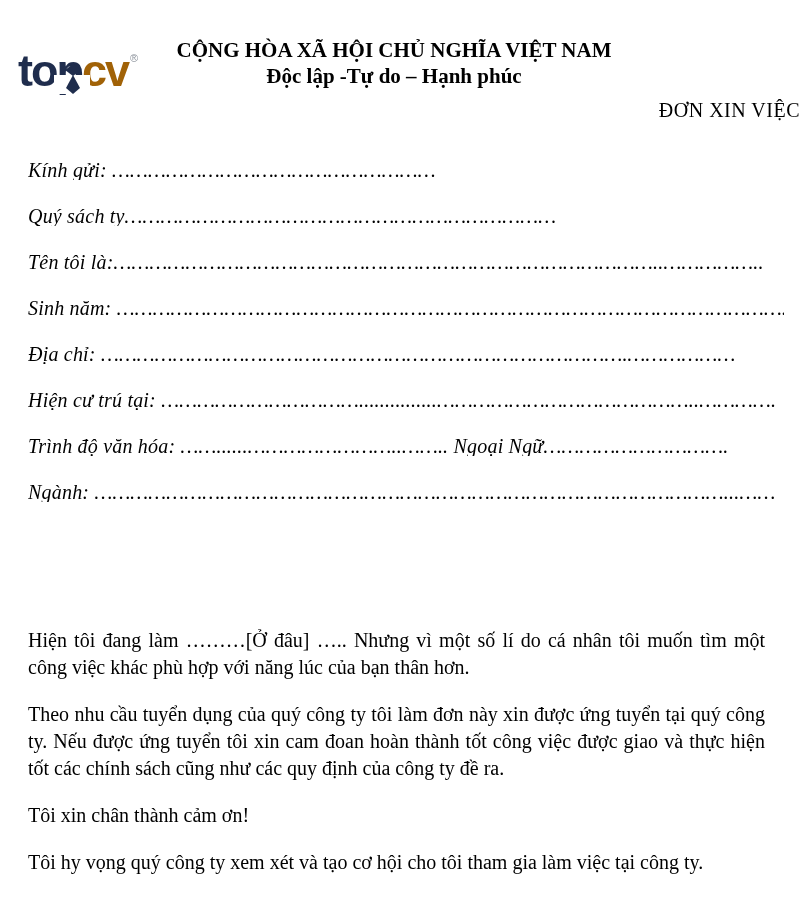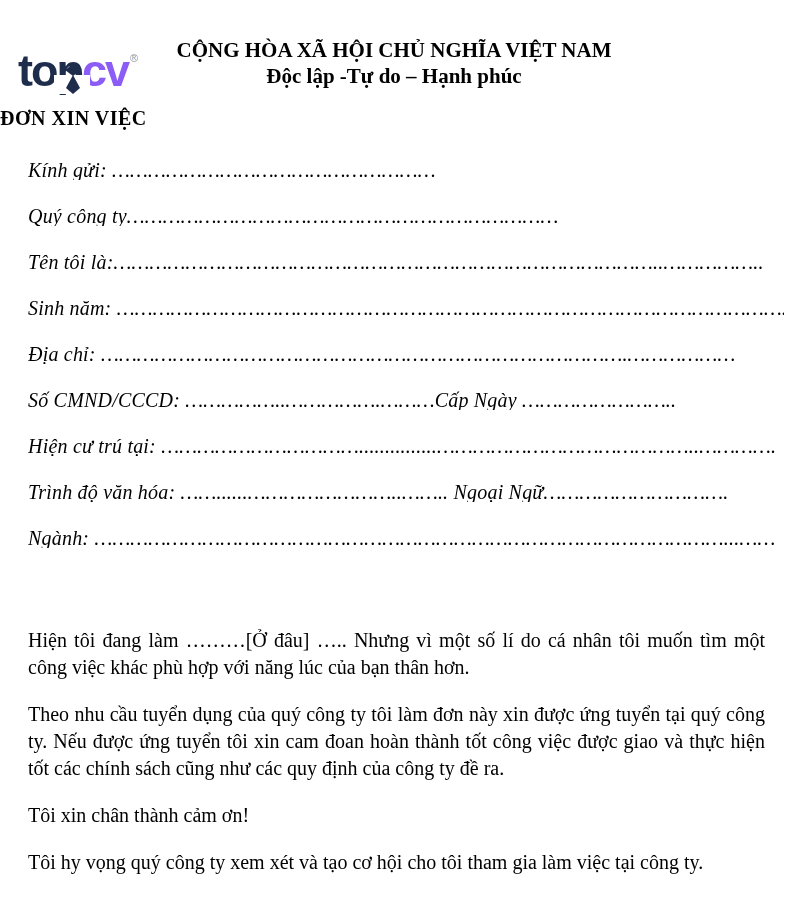--- a/index.html
+++ b/index.html
@@ -16,37 +16,37 @@
     background: #ffffff;
   }
   
   .logo {
     position: absolute; left: 18px; top: 36px;
     font-family: "Liberation Sans", "DejaVu Sans", sans-serif;
     font-weight: bold; font-size: 45px; line-height: 45px;
     letter-spacing: -2px; white-space: nowrap;
   }
   .logo-top { color: #1f2d4d; }
-  .logo-cv  { color: #8b5cf6; }
+  .logo-cv  { color: #a16207; }
   .logo-reg {
     font-size: 11px; letter-spacing: 0; color: #8b929b;
     vertical-align: 24px; margin-left: 2px;
     font-weight: normal;
   }
   .tie { position: absolute; left: 36px; top: 24px; }
   
   .nat-header {
     position: absolute; left: 0; right: 12px; top: 37px;
     text-align: center; font-weight: bold;
     font-size: 21px; line-height: 26px;
   }
   
   .doc-title {
-    position: absolute; left: 0; right: 0; top: 107px;
-    text-align: left; font-weight: bold;
+    position: absolute; left: 0; right: 0; top: 99px;
+    text-align: right; font-weight: normal;
     font-size: 20px; letter-spacing: 0.5px;
   }
   
   .fields {
     position: absolute; left: 28px; top: 160px; width: 756px;
     font-size: 20px;
     font-style: italic;
   }
   .field {
     white-space: nowrap; overflow: hidden;
@@ -73,25 +73,24 @@
 
   <div class="nat-header">
     <div>CỘNG HÒA XÃ HỘI CHỦ NGHĨA VIỆT NAM</div>
     <div>Độc lập -Tự do – Hạnh phúc</div>
   </div>
 
   <div class="doc-title">ĐƠN XIN VIỆC</div>
 
   <div class="fields">
     <div class="field">Kính gửi: ………………………………………………</div>
-    <div class="field">Quý công ty………………………………………………………………</div>
+    <div class="field">Quý sách ty………………………………………………………………</div>
     <div class="field">Tên tôi là:………………………………………………………………………………..……………..</div>
     <div class="field">Sinh năm: ……………………………………………………………………………………………………...</div>
     <div class="field">Địa chỉ: …………………………………………………………………………….………………</div>
-    <div class="field">Số CMND/CCCD: ……………..…………….………Cấp Ngày ……………………..</div>
     <div class="field">Hiện cư trú tại: ……………………………...............……………………………………..………….</div>
     <div class="field">Trình độ văn hóa: ……......……………………..…….. Ngoại Ngữ………………………….</div>
     <div class="field">Ngành: ……………………………………………………………………………………………...……</div>
   </div>
 
   <div class="paras">
     <p>Hiện tôi đang làm ………[Ở đâu] ….. Nhưng vì một số lí do cá nhân tôi muốn tìm một công việc khác phù hợp với năng lúc của bạn thân hơn.</p>
     <p>Theo nhu cầu tuyển dụng của quý công ty tôi làm đơn này xin được ứng tuyển tại quý công ty. Nếu được ứng tuyển tôi xin cam đoan hoàn thành tốt công việc được giao và thực hiện tốt các chính sách cũng như các quy định của công ty đề ra.</p>
     <p>Tôi xin chân thành cảm ơn!</p>
     <p>Tôi hy vọng quý công ty xem xét và tạo cơ hội cho tôi tham gia làm việc tại công ty.</p>

